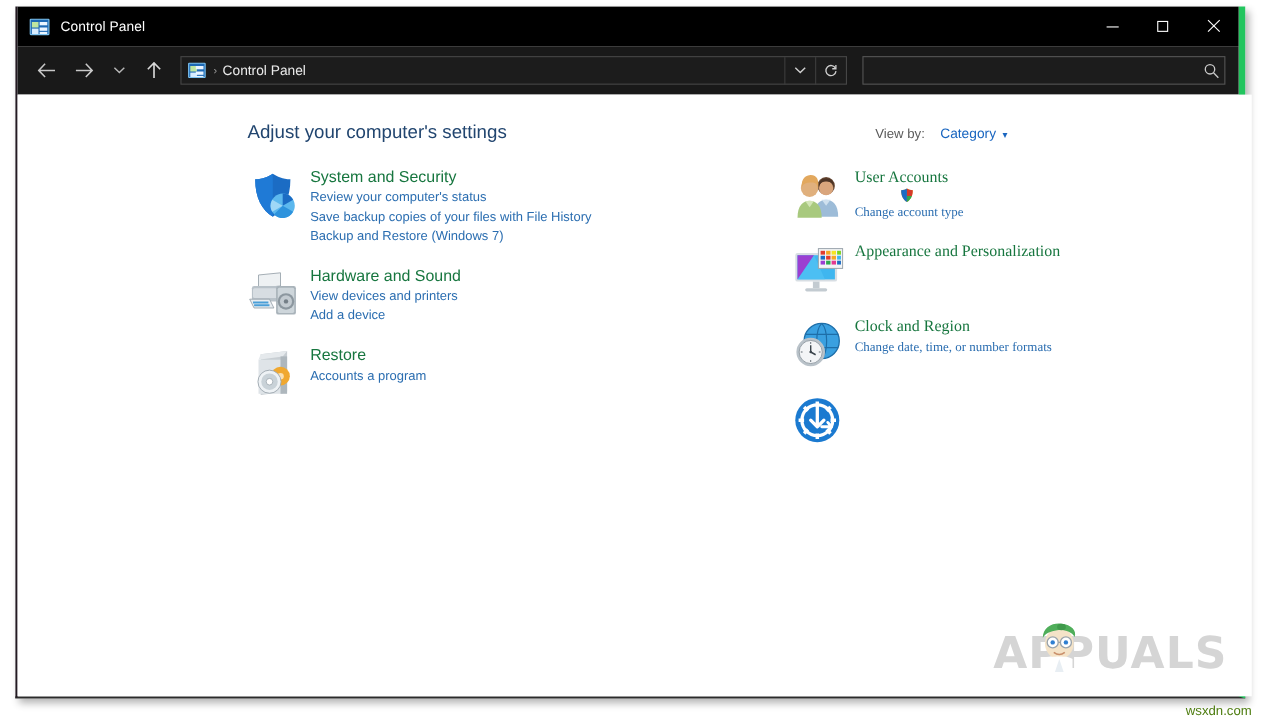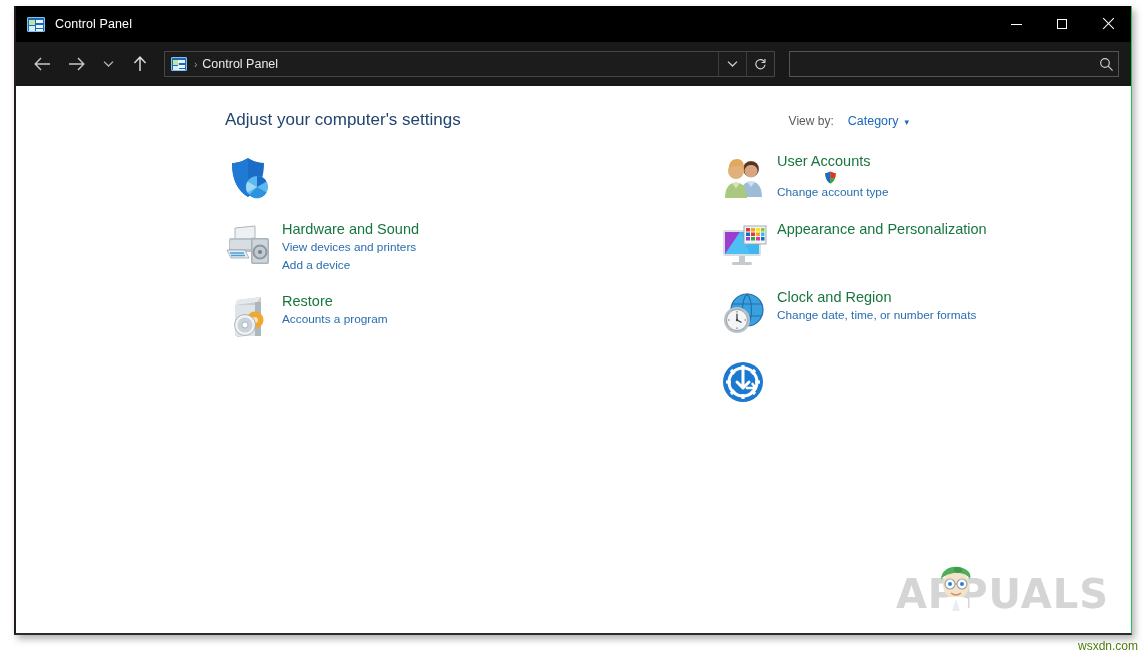--- a/index.html
+++ b/index.html
@@ -15,21 +15,21 @@
     background: #ffffff;
   }
 
   
   .window {
     position: absolute;
     left: 14px; top: 6px;
     width: 1118px; height: 629px;
     background: #ffffff;
     border-left: 2px solid #231a22;
-    border-right: 1px solid #22c55e;
+    border-right: 6px solid #22c55e;
     border-bottom: 2px solid #2b2b2b;
     box-sizing: border-box;
     box-shadow: 3px 4px 7px rgba(0,0,0,0.30);
   }
 
   
   .titlebar {
     position: absolute; left: 0; top: 0;
     width: 100%; height: 36px;
     background: #000000;
@@ -177,20 +177,21 @@
     color: #cacaca; font-size: 13px;
     flex: 0 0 auto;
   }
 
   
   .content {
     position: absolute; left: 0; top: 80px;
     width: 100%; bottom: 0;
     background: #ffffff;
     overflow: hidden;
+    padding-left: 12px;
   }
   .page-title {
     position: absolute;
     left: 209px; top: 24px;
     color: #21456f;
     font-size: 17px;
   }
   .viewby {
     position: absolute;
     right: 222px; top: 28px;
@@ -213,21 +214,21 @@
     font-size: 9px;
   }
 
   .columns {
     position: absolute;
     left: 209px; top: 66px;
     right: 20px;
     display: flex;
   }
   .col { width: 350px; }
-  .col.right { margin-left: 145px; }
+  .col.right { margin-left: 145px; font-family: Liberation Serif, serif; }
 
   .category {
     display: flex;
     margin-bottom: 18px;
   }
   .cat-icon {
     width: 48px; height: 48px;
     flex: 0 0 48px;
     position: relative;
     margin-top: 2px;
@@ -382,20 +383,26 @@
           <div class="category">
             <div class="cat-icon">
               <svg width="48" height="48" viewBox="0 0 48 48">
                 <path d="M7 9 C14 9 19 6.5 23 4 C27 6.5 32 9 39 9 C39 26 33 37 23 43 C13 37 7 26 7 9 Z" fill="#1b6cc4"></path>
                 <path d="M7 9 C14 9 19 6.5 23 4 L23 43 C13 37 7 26 7 9 Z" fill="#1f7ad6"></path>
                 <circle cx="32" cy="33" r="11" fill="#5cb8ee"></circle>
                 <path d="M32 33 L32 22 A11 11 0 0 1 41.5 27.5 Z" fill="#1b6cc4"></path>
                 <path d="M32 33 L41.5 38.5 A11 11 0 0 1 24 41 Z" fill="#2d93dd"></path>
                 <path d="M32 33 L22.5 38.5 A11 11 0 0 1 22.5 27.5 Z" fill="#9fd7f6"></path>
               </svg>
+            </div>
+            <div class="cat-body">
+              <div class="cat-title">System and Security</div>
+              <a class="cat-link">Review your computer's status</a>
+              <a class="cat-link">Save backup copies of your files with File History</a>
+              <a class="cat-link">Backup and Restore (Windows 7)</a>
             </div>
           </div>
 
 
           <div class="category">
             <div class="cat-icon">
               <svg width="48" height="48" viewBox="0 0 48 48">
                 <path d="M10 6 L30 4 L30 16 L10 18 Z" fill="#eef1f3" stroke="#9aa4ac" stroke-width="0.8"></path>
                 <rect x="4" y="16" width="28" height="14" rx="2" fill="#b9c2c9"></rect>
                 <rect x="5" y="18" width="26" height="9" rx="1.5" fill="#d7dde2"></rect>

